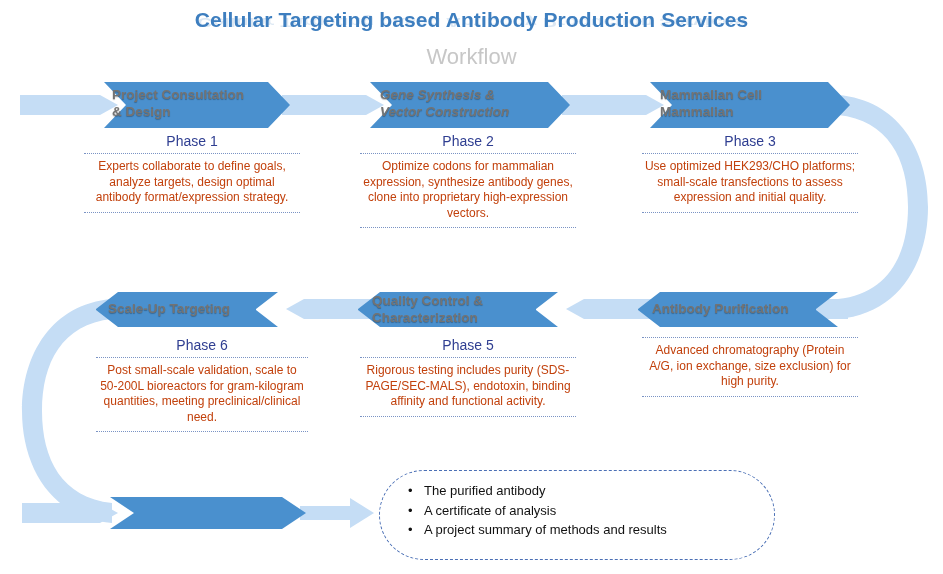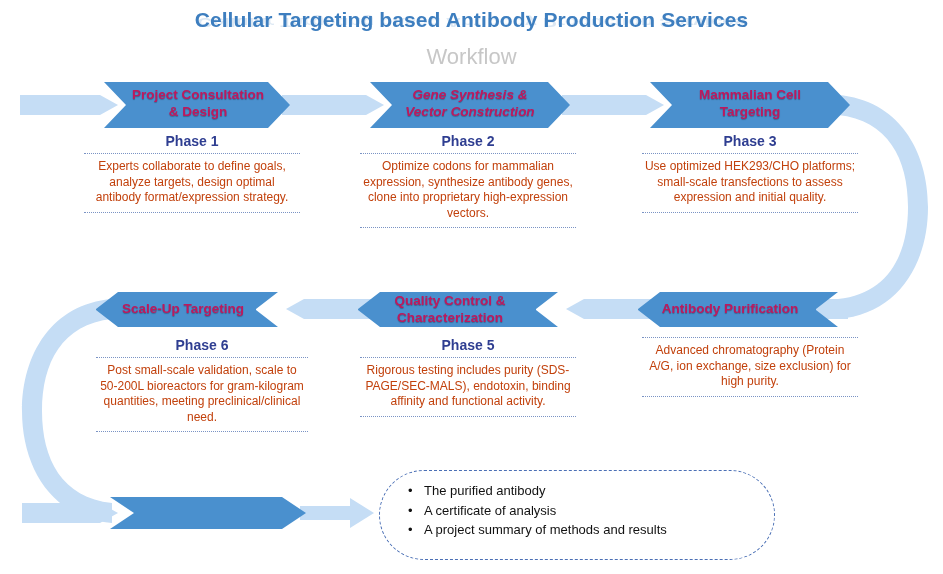--- a/index.html
+++ b/index.html
@@ -66,37 +66,36 @@
   #artwork {
     position: absolute;
     left: 0; top: 0;
     width: 943px;
     height: 574px;
   }
 
   
   .chev-label {
     position: absolute;
-    text-align: center;
     font-size: 13.5px;
     font-weight: bold;
-    color: #be185d;
+    color: #737373;
     line-height: 17px;
     text-shadow: 0 1px 1px rgba(0,0,0,0.28);
     pointer-events: none;
   }
 
   
   .phase-block {
     position: absolute;
     text-align: center;
   }
   .phase-title {
     font-size: 14px;
-    font-weight: bold;
+    font-weight: normal;
     color: #2F3E91;
     margin-bottom: 3px;
     line-height: 17px;
   }
   .rule {
     border-top: 1px dotted #7A93C4;
     height: 0;
     margin: 0;
   }
   .phase-body {
@@ -210,21 +209,21 @@
   <div class="chev-label" style="left:112px; top:86px; width:172px;">
     <div>Project Consultation</div>
     <div>&amp; Design</div>
   </div>
   <div class="chev-label" style="left:380px; top:86px; width:180px;font-style:italic;">
     <div>Gene Synthesis &amp;</div>
     <div>Vector Construction</div>
   </div>
   <div class="chev-label" style="left:660px; top:86px; width:180px;">
     <div>Mammalian Cell</div>
-    <div>Targeting</div>
+    <div>Mammalian</div>
   </div>
 
   <div class="chev-label" style="left:108px; top:300px; width:150px;">
     <div>Scale-Up Targeting</div>
   </div>
   <div class="chev-label" style="left:372px; top:292px; width:156px;">
     <div>Quality Control &amp;</div>
     <div>Characterization</div>
   </div>
   <div class="chev-label" style="left:652px; top:300px; width:156px;">

